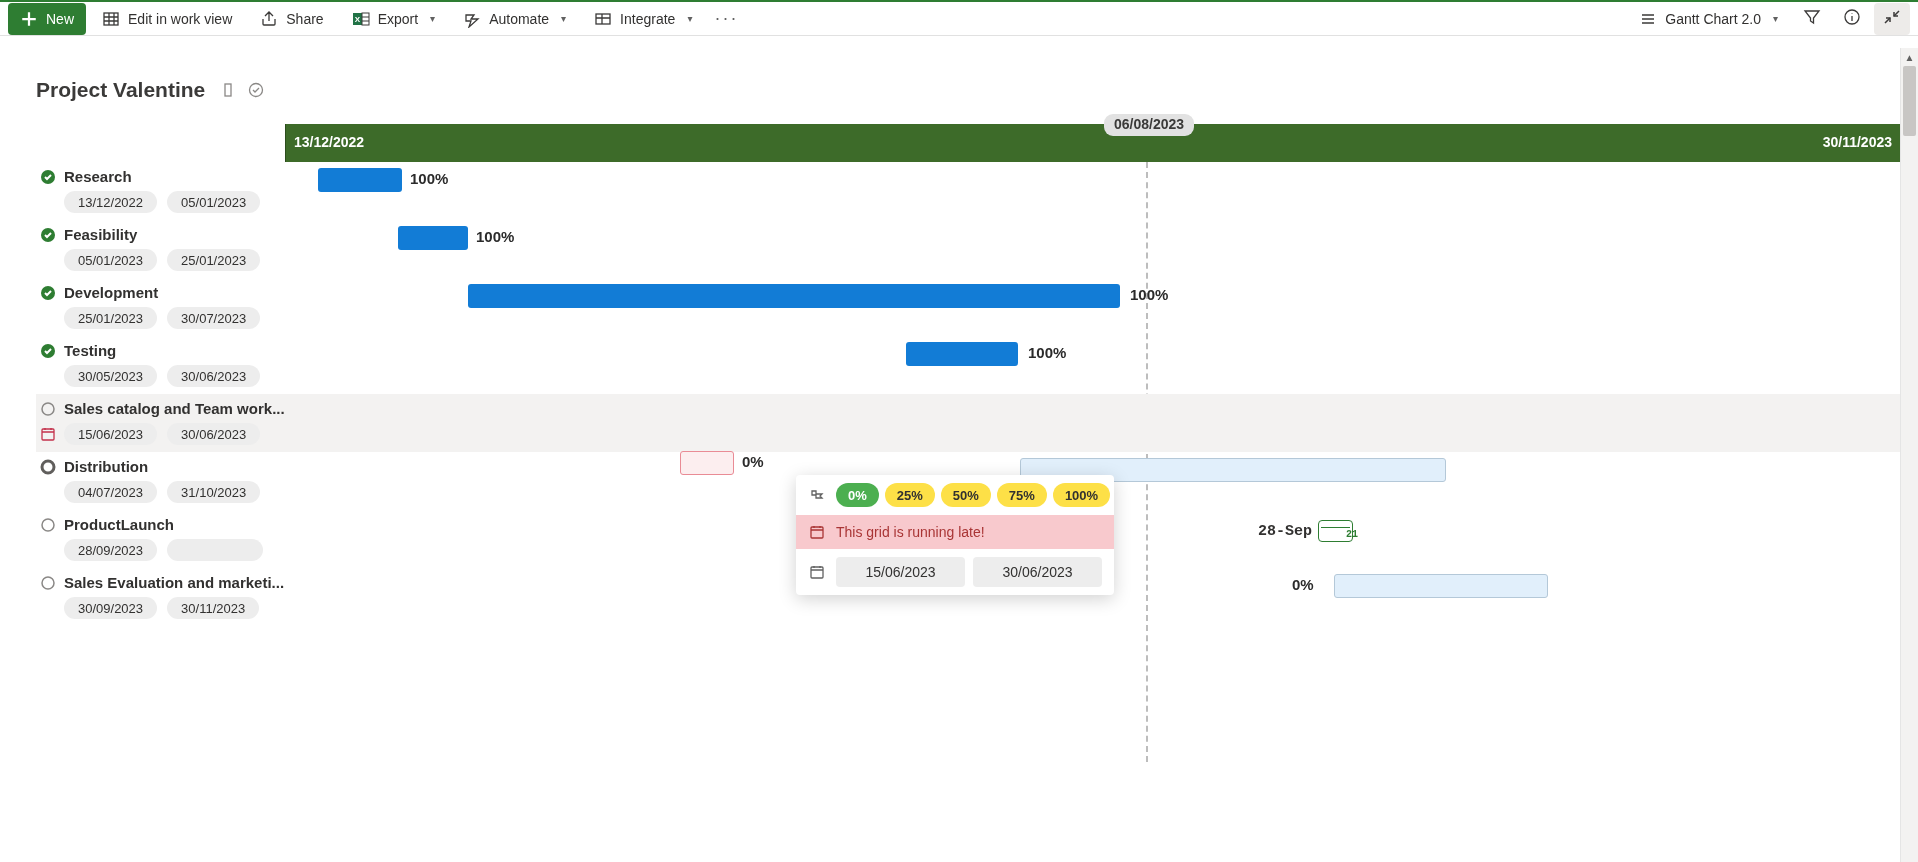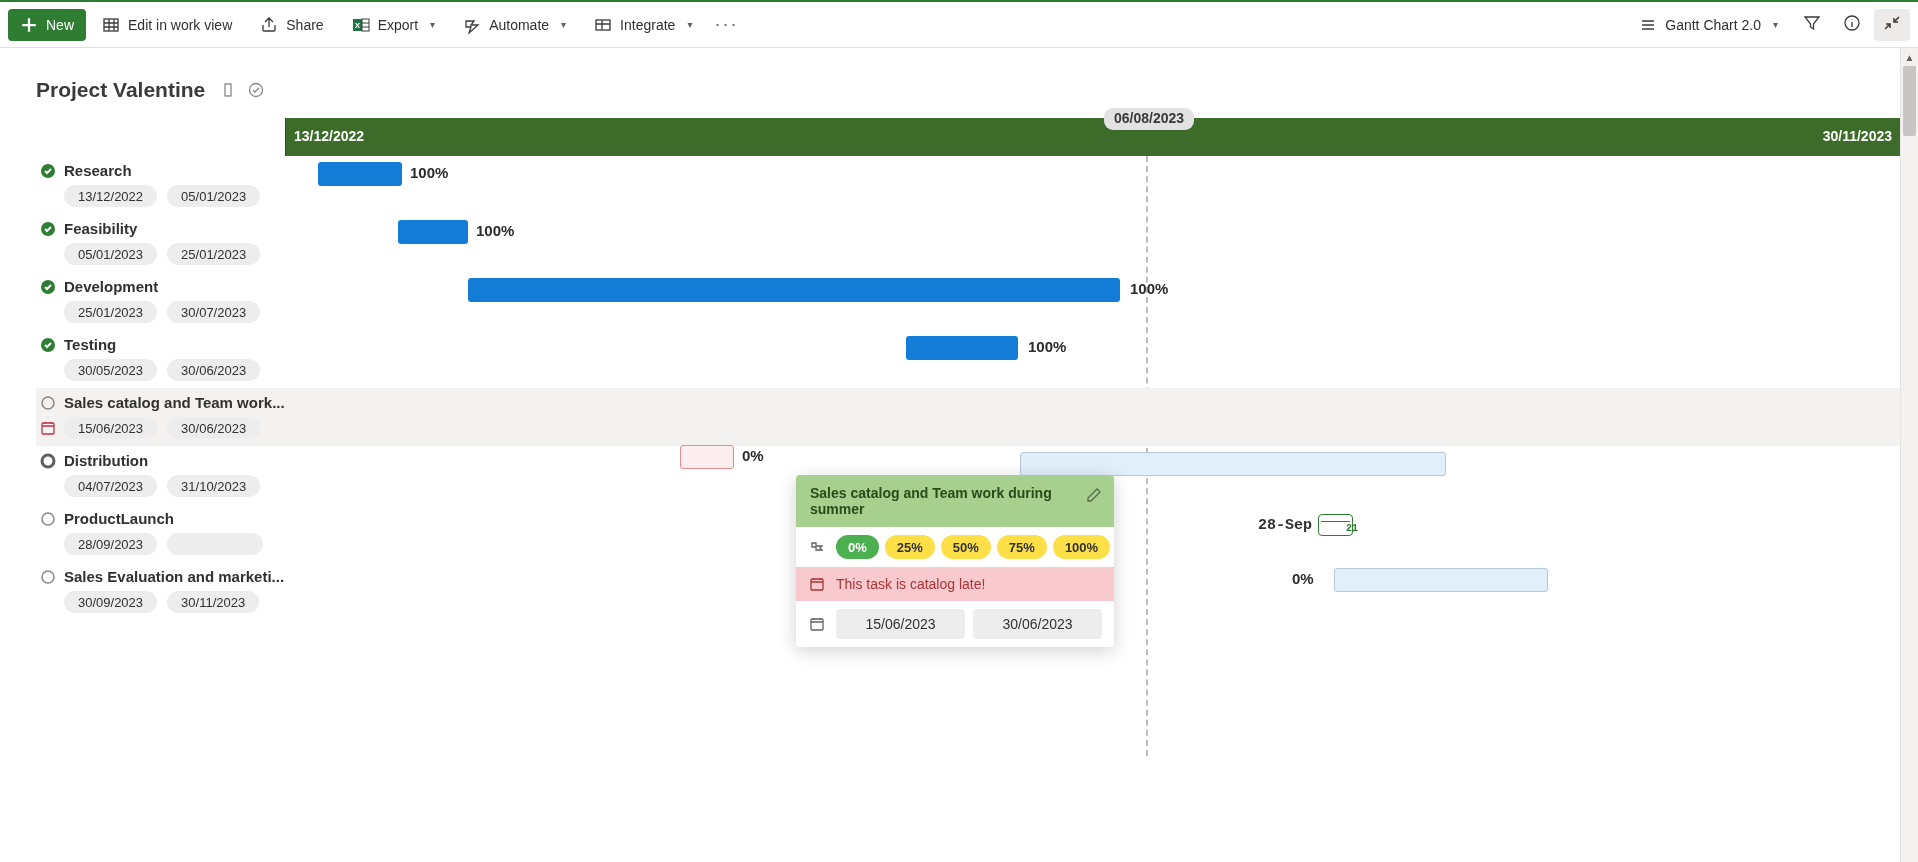--- a/index.html
+++ b/index.html
@@ -9,21 +9,21 @@
     font-size: 14px;
     color: #323130;
     background: #fff;
     overflow: hidden;
   }
 
   
   .toolbar {
     display: flex;
     align-items: center;
-    height: 48px;
+    height: 36px;
     border-bottom: 1px solid #e1e1e1;
     border-top: 2px solid #2e7d32;
     padding: 0 8px;
     gap: 4px;
   }
   .toolbar .spacer { flex: 1; }
   .btn {
     display: inline-flex;
     align-items: center;
     gap: 8px;
@@ -76,21 +76,21 @@
 
   
   .content {
     position: absolute;
     top: 48px; left: 0; right: 18px; bottom: 0;
     overflow: hidden;
     padding: 30px 0 0 36px;
   }
   .title-row {
     display: flex; align-items: center; gap: 14px;
-    margin-bottom: 16px;
+    margin-bottom: 22px;
   }
   .title {
     font-size: 21px;
     font-weight: 600;
     color: #3b3a39;
   }
   .title-icons { display: flex; gap: 10px; align-items: center; }
   .title-icons .ti { width: 18px; height: 18px; display: inline-flex; align-items: center; justify-content: center; color: #8a8886; }
 
   
@@ -605,28 +605,20 @@
         <div class="gantt-cell">
           <div class="bar outline" style="left: 1016px; width: 214px;"></div>
           <div class="bar-label" style="left: 974px;">0%</div>
         </div>
       </div>
     </div>
 
 </div>
 
 <div class="popover" id="popover" style="left: 796px; top: 475px;">
-  <div class="pop-head">
-    <span>Sales catalog and Team work during summer</span>
-    <span class="pop-edit">
-      <svg width="16" height="16" viewBox="0 0 16 16" fill="none" stroke="currentColor" stroke-width="1.3">
-          <path d="M11 2l3 3-9 9H2v-3z"></path>
-        </svg>
-    </span>
-  </div>
   <div class="pop-row">
     <span class="pop-icon">
       <svg width="16" height="16" viewBox="0 0 16 16" fill="none" stroke="currentColor" stroke-width="1.3">
           <path d="M3 4h4v3h6l-2 2 2 2H7V8H3z"></path>
         </svg>
     </span>
     <div class="pct-pills" id="pct-pills">
         <span class="pill active">0%</span>
         <span class="pill">25%</span>
         <span class="pill">50%</span>
@@ -634,21 +626,21 @@
         <span class="pill">100%</span>
       </div>
   </div>
   <div class="pop-row warn">
     <span class="pop-icon">
       <svg width="16" height="16" viewBox="0 0 16 16" fill="none" stroke="currentColor" stroke-width="1.3">
           <rect x="2" y="3" width="12" height="11" rx="1"></rect>
           <path d="M2 6h12M5 2v2M11 2v2"></path>
         </svg>
     </span>
-    <span>This task is catalog late!</span>
+    <span>This grid is running late!</span>
   </div>
   <div class="pop-row">
     <span class="pop-icon">
       <svg width="16" height="16" viewBox="0 0 16 16" fill="none" stroke="currentColor" stroke-width="1.3">
           <rect x="2" y="3" width="12" height="11" rx="1"></rect>
           <path d="M2 6h12M5 2v2M11 2v2"></path>
         </svg>
     </span>
     <div class="pop-dates">
       <div class="pop-date">15/06/2023</div>

